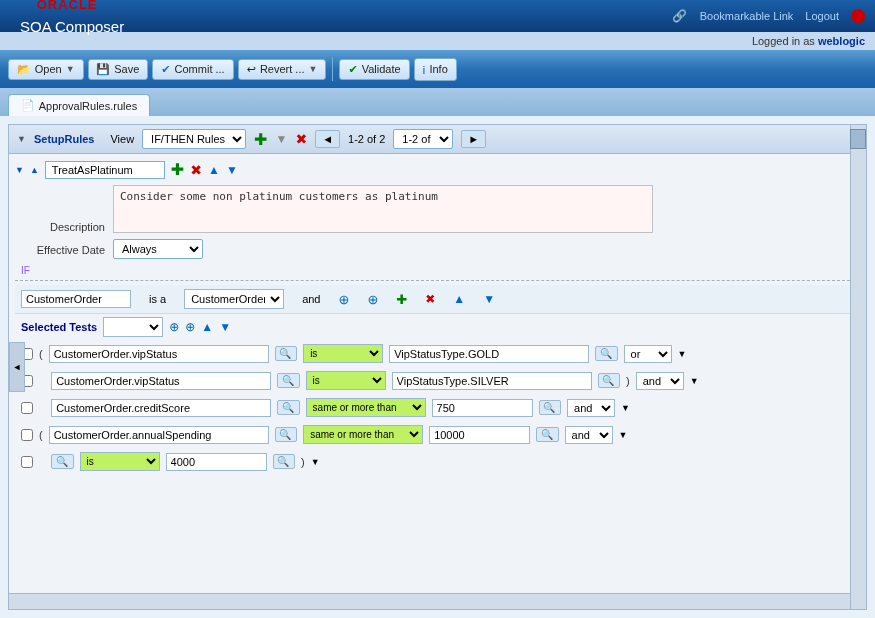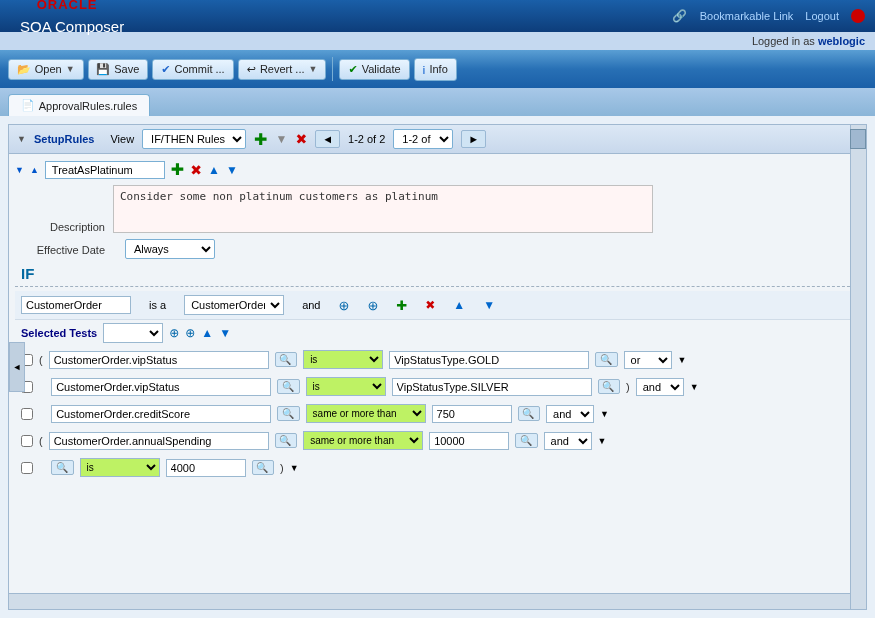--- a/index.html
+++ b/index.html
@@ -168,30 +168,30 @@
       width: 540px;
       height: 48px;
       resize: none;
       color: #333;
     }
 
     
     .prop-row {
       display: flex;
       align-items: center;
-      gap: 20px;
+      gap: 8px;
       margin-bottom: 6px;
     }
     .checkbox-item { display: flex; align-items: center; gap: 4px; font-size: 11px; }
 
     
     .if-label {
-      font-size: 15px;
-      font-weight: bold;
-      color: #0369a1;
+      font-size: 10px;
+      font-weight: normal;
+      color: #8b5cf6;
       margin-bottom: 4px;
       padding-left: 6px;
     }
     .dotted-divider {
       border-top: 1px dashed #a0b0c0;
       margin: 4px 0;
     }
 
     
     .condition-main-row {
@@ -218,21 +218,21 @@
       border: 1px solid #9ab8d0;
       padding: 2px 2px;
       font-size: 11px;
       background: #fff;
     }
     .cond-value-input {
       border: 1px solid #9ab8d0;
       padding: 2px 4px;
       font-size: 11px;
       background: #fff;
-      width: 80px;
+      width: 101px;
     }
     .selected-tests-row {
       display: flex;
       align-items: center;
       gap: 6px;
       padding: 3px 6px;
     }
     .selected-tests-label { font-size: 11px; color: #000080; font-weight: bold; }
 
     

